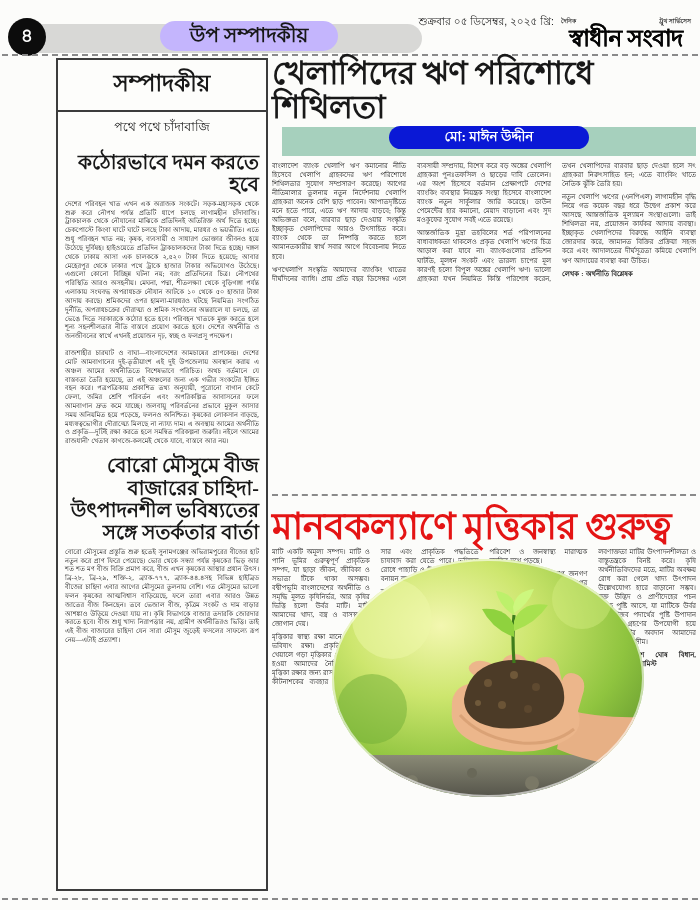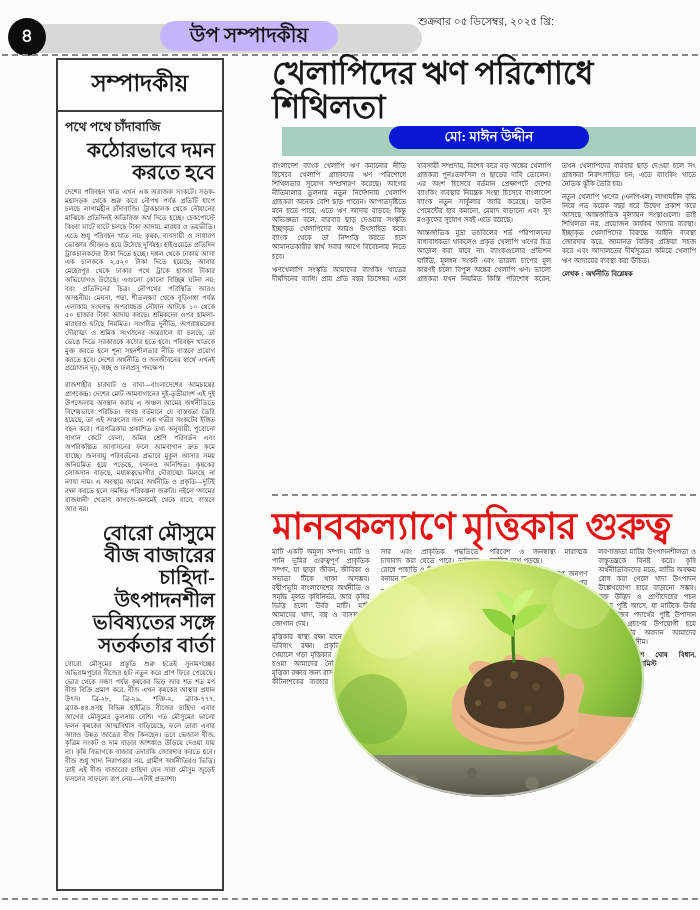--- a/index.html
+++ b/index.html
@@ -51,30 +51,30 @@
     font-size:23px;font-weight:bold;letter-spacing:-0.5px;
     line-height:1.0;color:#050505;
     text-shadow:0 0 0.6px #000;
     font-family:"Liberation Sans",sans-serif;
   }
   .rule-dashed{border-top:2px dashed #8a8a8a;}
   .header-rule{position:absolute;left:2px;right:2px;top:54px;}
   .bottom-rule{position:absolute;left:2px;right:2px;top:898px;}
   
   .editorial-box{
-    position:absolute;left:56px;top:58px;width:168px;height:833px;
+    position:absolute;left:56px;top:58px;width:212px;height:833px;
     border:2px solid #3c3c3c;background:#fdfdfb;overflow:hidden;
   }
   .editorial-title{
     border-bottom:2px solid #3c3c3c;
     text-align:center;font-size:23px;font-weight:bold;
     padding:5px 0 6px;
   }
   .ed-article{padding:6px 7px 2px;}
-  .ed-kicker{text-align:left;font-size:12.5px;font-weight:bold;margin-bottom:1px;}
+  .ed-kicker{text-align:center;font-size:12.5px;font-weight:normal;margin-bottom:13px;}
   .ed-headline{
     text-align:right;font-size:20px;font-weight:bold;line-height:1.12;
     margin-bottom:4px;
   }
   .ed-body{
     font-size:6.6px;line-height:1.34;text-align:justify;color:#111;
     word-spacing:0.5px;
   }
   
   .right-section{position:absolute;left:272px;top:57px;width:424px;}
@@ -116,20 +116,27 @@
 
 <div class="header">
   <div class="header-bar"></div>
   <div class="page-circle">
     <span>৪</span>
   </div>
   <div class="section-pill">
     <span>উপ সম্পাদকীয়</span>
   </div>
   <div class="header-date">শুক্রবার ০৫ ডিসেম্বর, ২০২৫ খ্রি:</div>
+  <div class="masthead">
+    <div class="mini">
+      <span>দৈনিক</span>
+      <span>ট্রুথ সার্ভিসেস</span>
+    </div>
+    <div class="logo">স্বাধীন সংবাদ</div>
+  </div>
 </div>
 <div class="rule-dashed header-rule"></div>
 
 <div class="editorial-box">
   <div class="editorial-title">সম্পাদকীয়</div>
 
   <div class="ed-article">
     <div class="ed-kicker">পথে পথে চাঁদাবাজি</div>
     <div class="ed-headline">কঠোরভাবে দমন করতে হবে</div>
     <div class="ed-body">দেশের পরিবহন খাত এখন এক অরাজক সংকটে। সড়ক-মহাসড়ক থেকে শুরু করে নৌপথ পর্যন্ত প্রতিটি ধাপে চলছে লাগামহীন চাঁদাবাজি। ট্রাকচালক থেকে নৌযানের মাঝিকে প্রতিদিনই অতিরিক্ত অর্থ দিতে হচ্ছে। চেকপোস্টে কিংবা ঘাটে ঘাটে চলছে টাকা আদায়, মারধর ও ভয়ভীতি। এতে শুধু পরিবহন খাত নয়; কৃষক, ব্যবসায়ী ও সাধারণ ভোক্তার জীবনও হয়ে উঠেছে দুর্বিষহ। হাইওয়েতে প্রতিদিন ট্রাকচালকদের টাকা দিতে হচ্ছে। দঙ্গল থেকে ঢাকায় আসা এক চালককে ২,৫২০ টাকা দিতে হয়েছে; আবার মেহেরপুর থেকে ঢাকার পথে ট্রাকে হাজার টাকার অভিযোগও উঠেছে। এগুলো কোনো বিচ্ছিন্ন ঘটনা নয়; বরং প্রতিদিনের চিত্র। নৌপথের পরিস্থিতি আরও অসহনীয়। মেঘনা, পদ্মা, শীতলক্ষ্যা থেকে বুড়িগঙ্গা পর্যন্ত এলাকায় সংঘবদ্ধ অপরাধচক্র নৌযান আটকে ১০ থেকে ৫০ হাজার টাকা আদায় করছে। শ্রমিকদের ওপর হামলা-মারধরও ঘটছে নিয়মিত। সংগঠিত দুর্নীতি, অপরাধচক্রের দৌরাত্ম্য ও শ্রমিক সংগঠনের অন্তরালে যা চলছে, তা ভেঙে দিতে সরকারকে কঠোর হতে হবে। পরিবহন খাতকে মুক্ত করতে হলে শূন্য সহনশীলতার নীতি বাস্তবে প্রয়োগ করতে হবে। দেশের অর্থনীতি ও জনজীবনের স্বার্থে এখনই প্রয়োজন দৃঢ়, স্বচ্ছ ও ফলপ্রসূ পদক্ষেপ।</div>

